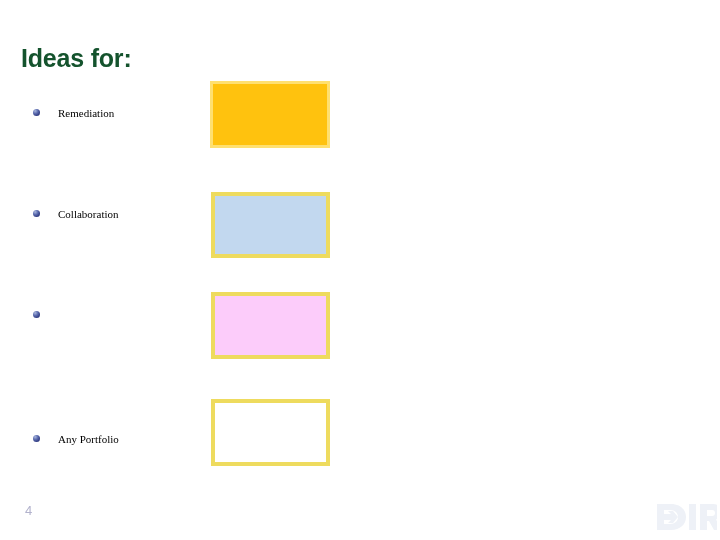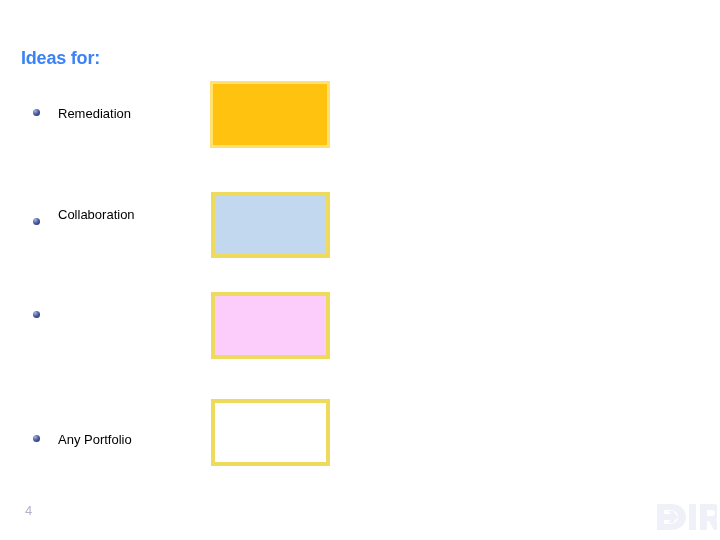--- a/index.html
+++ b/index.html
@@ -17,23 +17,23 @@
     height: 540px;
     background: #ffffff;
     overflow: hidden;
   }
 
   
   #slide-title {
     position: absolute;
     left: 21px;
     top: 43px;
-    font-size: 18px;
+    font-size: 25px;
     font-weight: bold;
-    color: #3b82f6;
+    color: #14532d;
     letter-spacing: -0.2px;
     white-space: nowrap;
     line-height: 30px;
   }
 
   
   .bullet-row {
     position: absolute;
     left: 33px;
     display: flex;
@@ -43,24 +43,25 @@
     width: 7px;
     height: 7px;
     border-radius: 50%;
     margin-top: 5px;
     flex: 0 0 auto;
     background: radial-gradient(circle at 32% 28%, #a8b6dd 0%, #5b6bae 38%, #2b357c 78%, #1d2560 100%);
     box-shadow: 0 0 0 0.5px rgba(255,255,255,0.55);
   }
   .bullet-text {
     margin-left: 18px;
-    font-size: 13px;
+    font-size: 11px;
     color: #000000;
     line-height: 19.5px;
     white-space: pre-line;
+    font-family: Liberation Serif, serif;
   }
 
   
   .swatch {
     position: absolute;
     box-sizing: border-box;
   }
   .swatch-1 {
     left: 210px;
     top: 81px;
@@ -118,21 +119,21 @@
 
 <div id="slide">
 
   <div id="slide-title">Ideas for:</div>
 
   <div class="bullet-row" style="top:104px;">
     <span class="bullet-dot"></span>
     <span class="bullet-text">Remediation</span>
   </div>
 
-  <div class="bullet-row" style="top:205px;align-items:flex-end;">
+  <div class="bullet-row" style="top:205px;">
     <span class="bullet-dot"></span>
     <span class="bullet-text">Collaboration</span>
   </div>
 
   <div class="bullet-row" style="top:306px;">
     <span class="bullet-dot"></span>
   </div>
 
   <div class="bullet-row" style="top:430px;">
     <span class="bullet-dot"></span>

